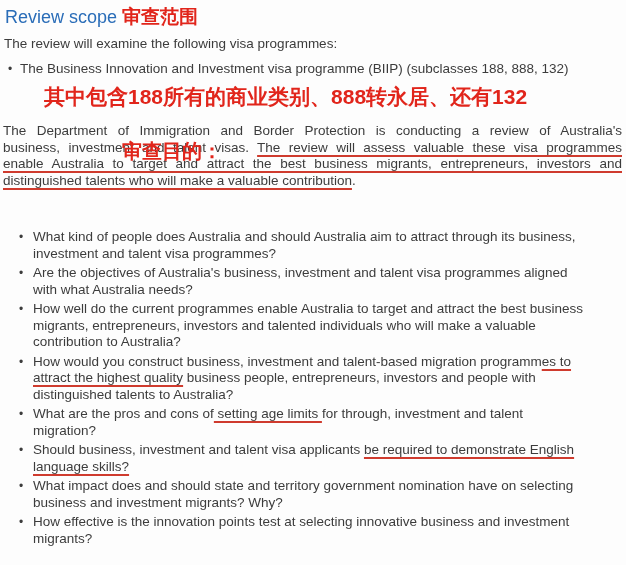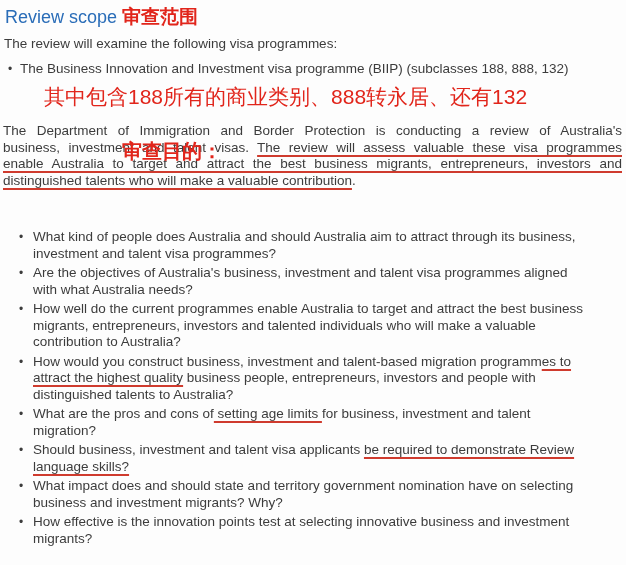--- a/index.html
+++ b/index.html
@@ -14,21 +14,21 @@
   }
   .title{padding:5px 8px 0 5px;line-height:23px;font-size:18px;white-space:nowrap;}
   .title .en{color:var(--blue,#2a6db8);}
   .title .zh{color:var(--red,#e1251b);font-weight:bold;font-size:19px;}
   .intro{margin:7px 4px 0 4px;font-size:13.5px;line-height:16px;}
   .prog{display:flex;margin:9px 4px 0 8px;font-size:13.5px;line-height:16px;}
   .prog .b{flex:none;width:12px;font-size:12px;}
   .annot{
     margin:7px 0 0 44px;
     color:var(--red,#e1251b);
-    font-weight:normal;
+    font-weight:bold;
     font-size:21px;line-height:25px;
     white-space:nowrap;
   }
   .purpose{
     position:relative;
     margin:14px 4px 0 3px;
     font-size:13.5px;line-height:16.5px;
   }
   .pline{text-align:justify;text-align-last:justify;}
   .pline:last-child{text-align:left;text-align-last:auto;}
@@ -104,28 +104,28 @@
         <span class="qbullet">•</span>
         <div class="qtext">
           <div class="qline"><span>How would you construct business, investment and talent-based migration programm</span><span class="u">es to</span></div>
           <div class="qline"><span class="u">attract the highest quality</span><span> business people, entrepreneurs, investors and people with</span></div>
           <div class="qline"><span>distinguished talents to Australia?</span></div>
         </div>
       </div>
       <div class="qrow">
         <span class="qbullet">•</span>
         <div class="qtext">
-          <div class="qline"><span>What are the pros and cons of</span><span class="u"> setting age limits </span><span>for business, investment and talent</span></div>
+          <div class="qline"><span>What are the pros and cons of</span><span class="u"> setting age limits </span><span>for through, investment and talent</span></div>
           <div class="qline"><span>migration?</span></div>
         </div>
       </div>
       <div class="qrow">
         <span class="qbullet">•</span>
         <div class="qtext">
-          <div class="qline"><span>Should business, investment and talent visa applicants </span><span class="u">be required to demonstrate Review</span></div>
+          <div class="qline"><span>Should business, investment and talent visa applicants </span><span class="u">be required to demonstrate English</span></div>
           <div class="qline"><span class="u">language skills?</span></div>
         </div>
       </div>
       <div class="qrow">
         <span class="qbullet">•</span>
         <div class="qtext">
           <div class="qline"><span>What impact does and should state and territory government nomination have on selecting</span></div>
           <div class="qline"><span>business and investment migrants? Why?</span></div>
         </div>
       </div>

